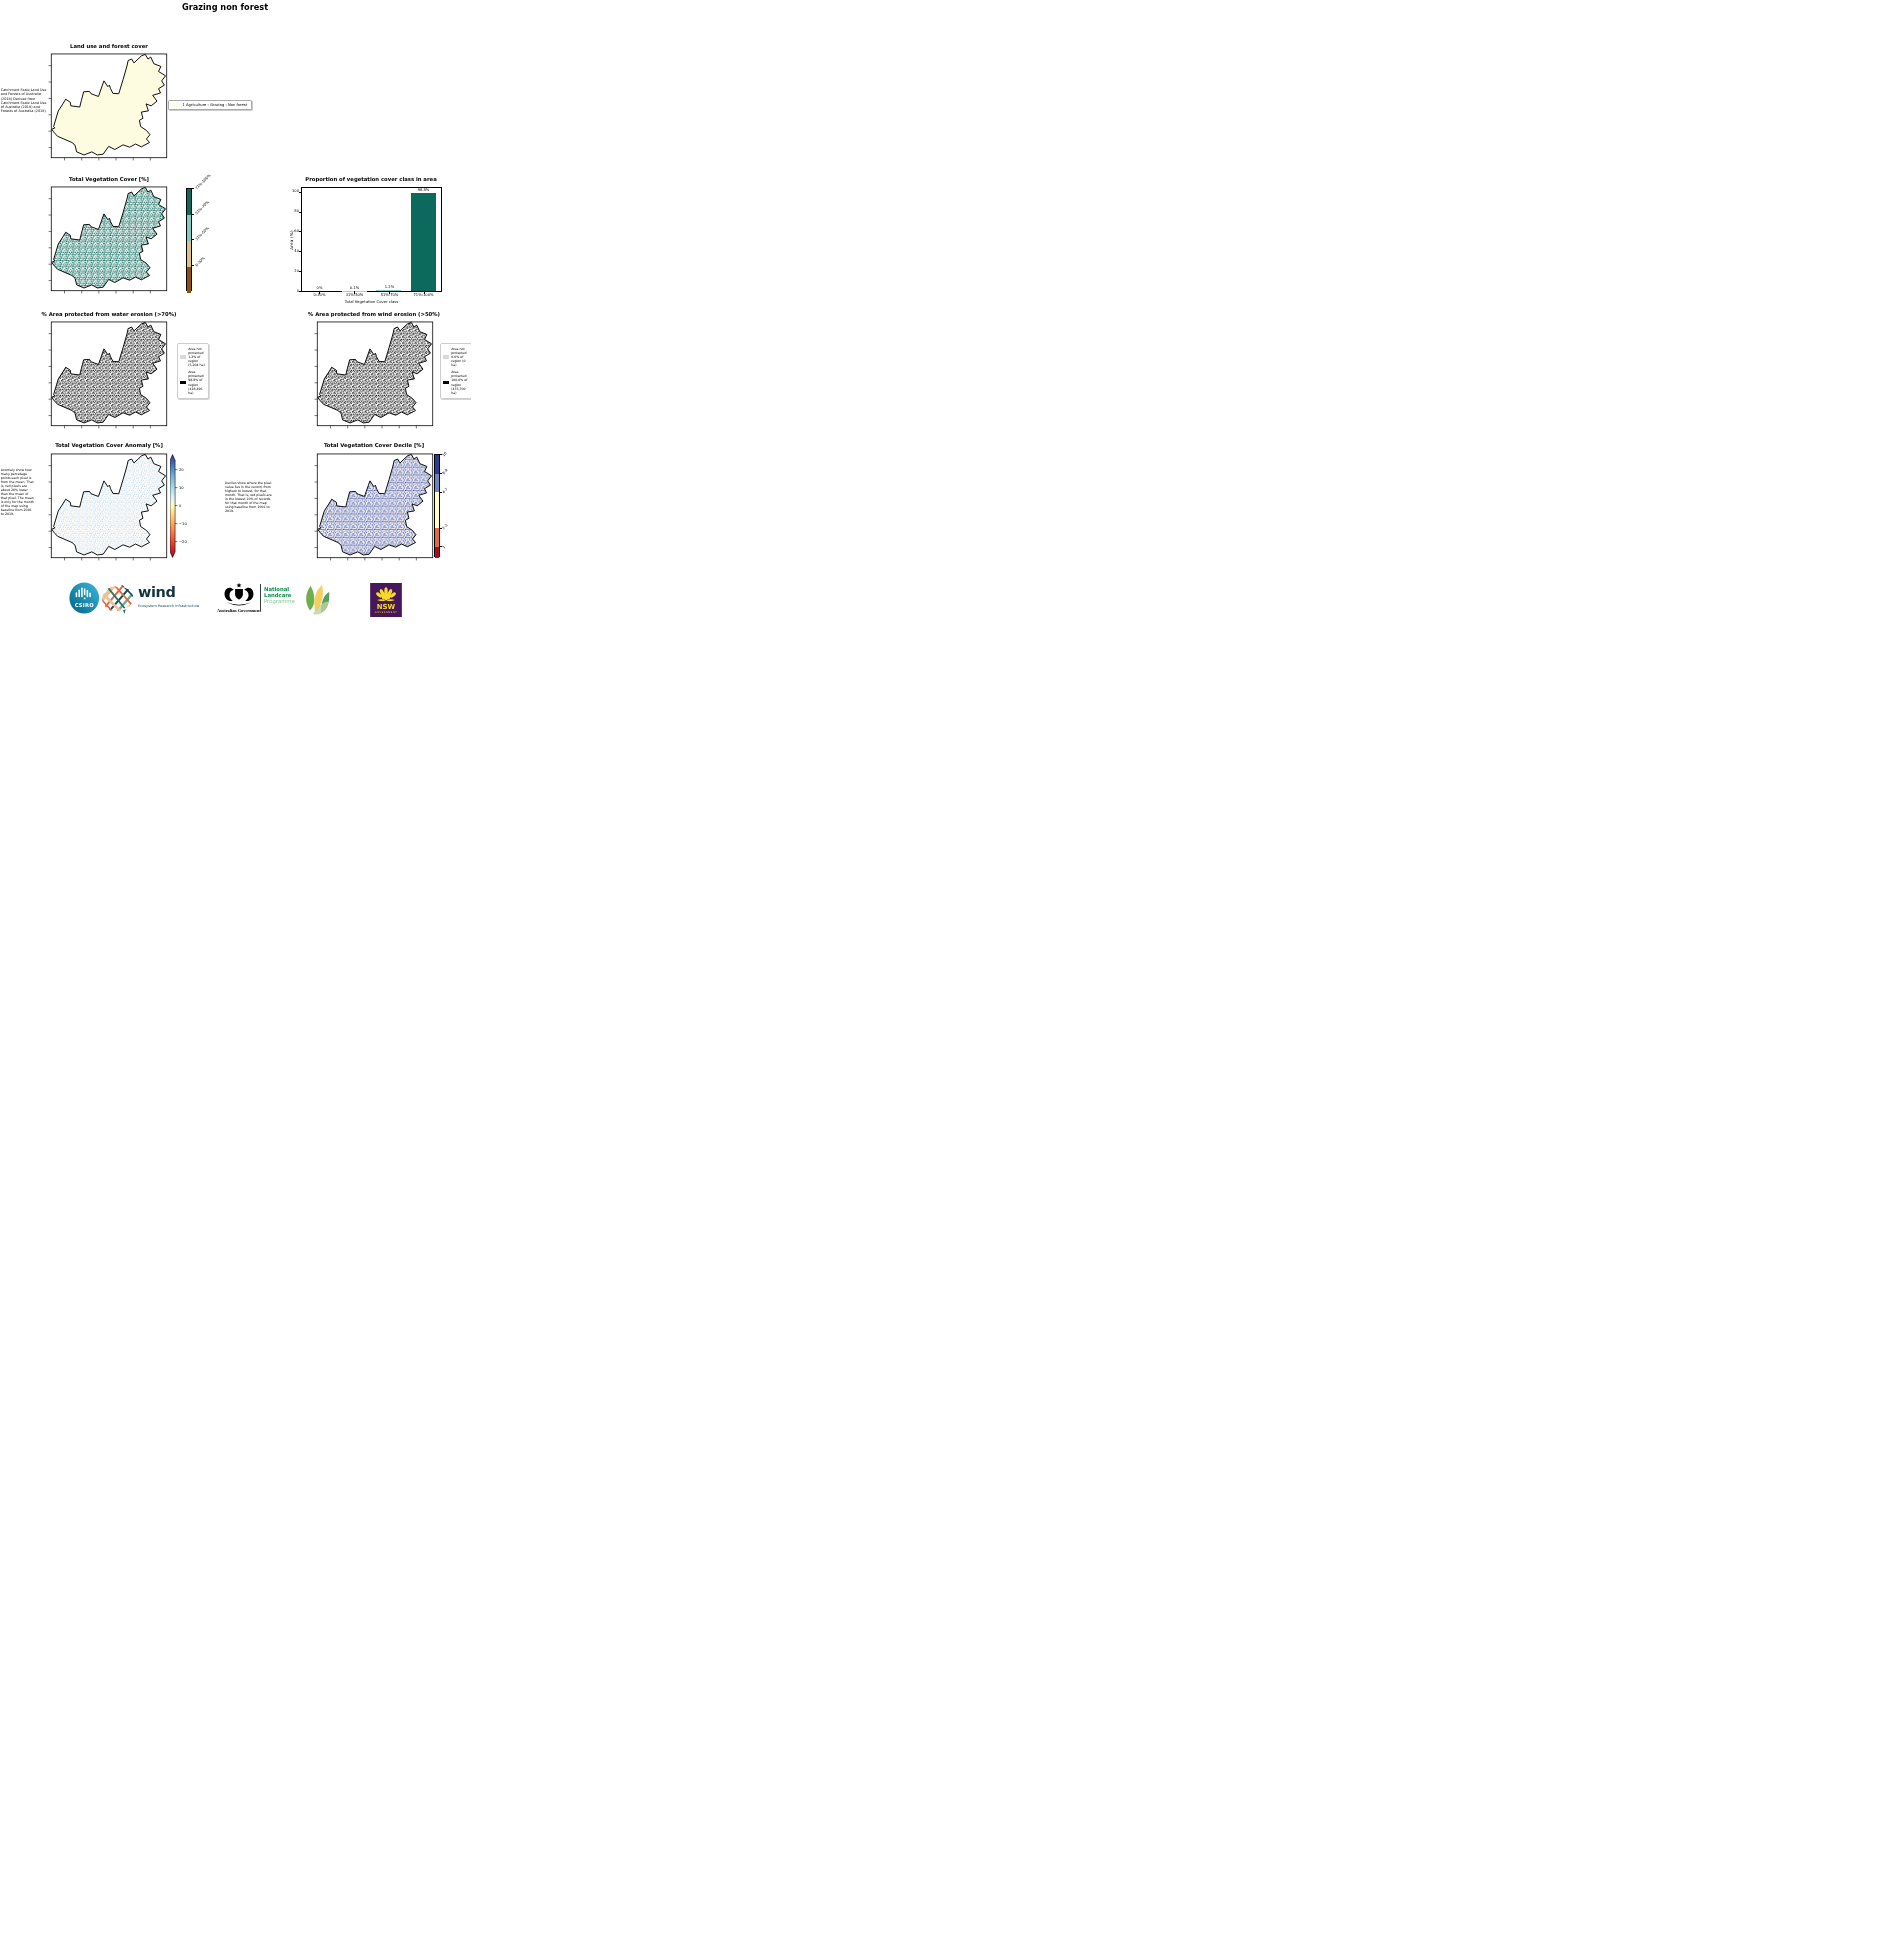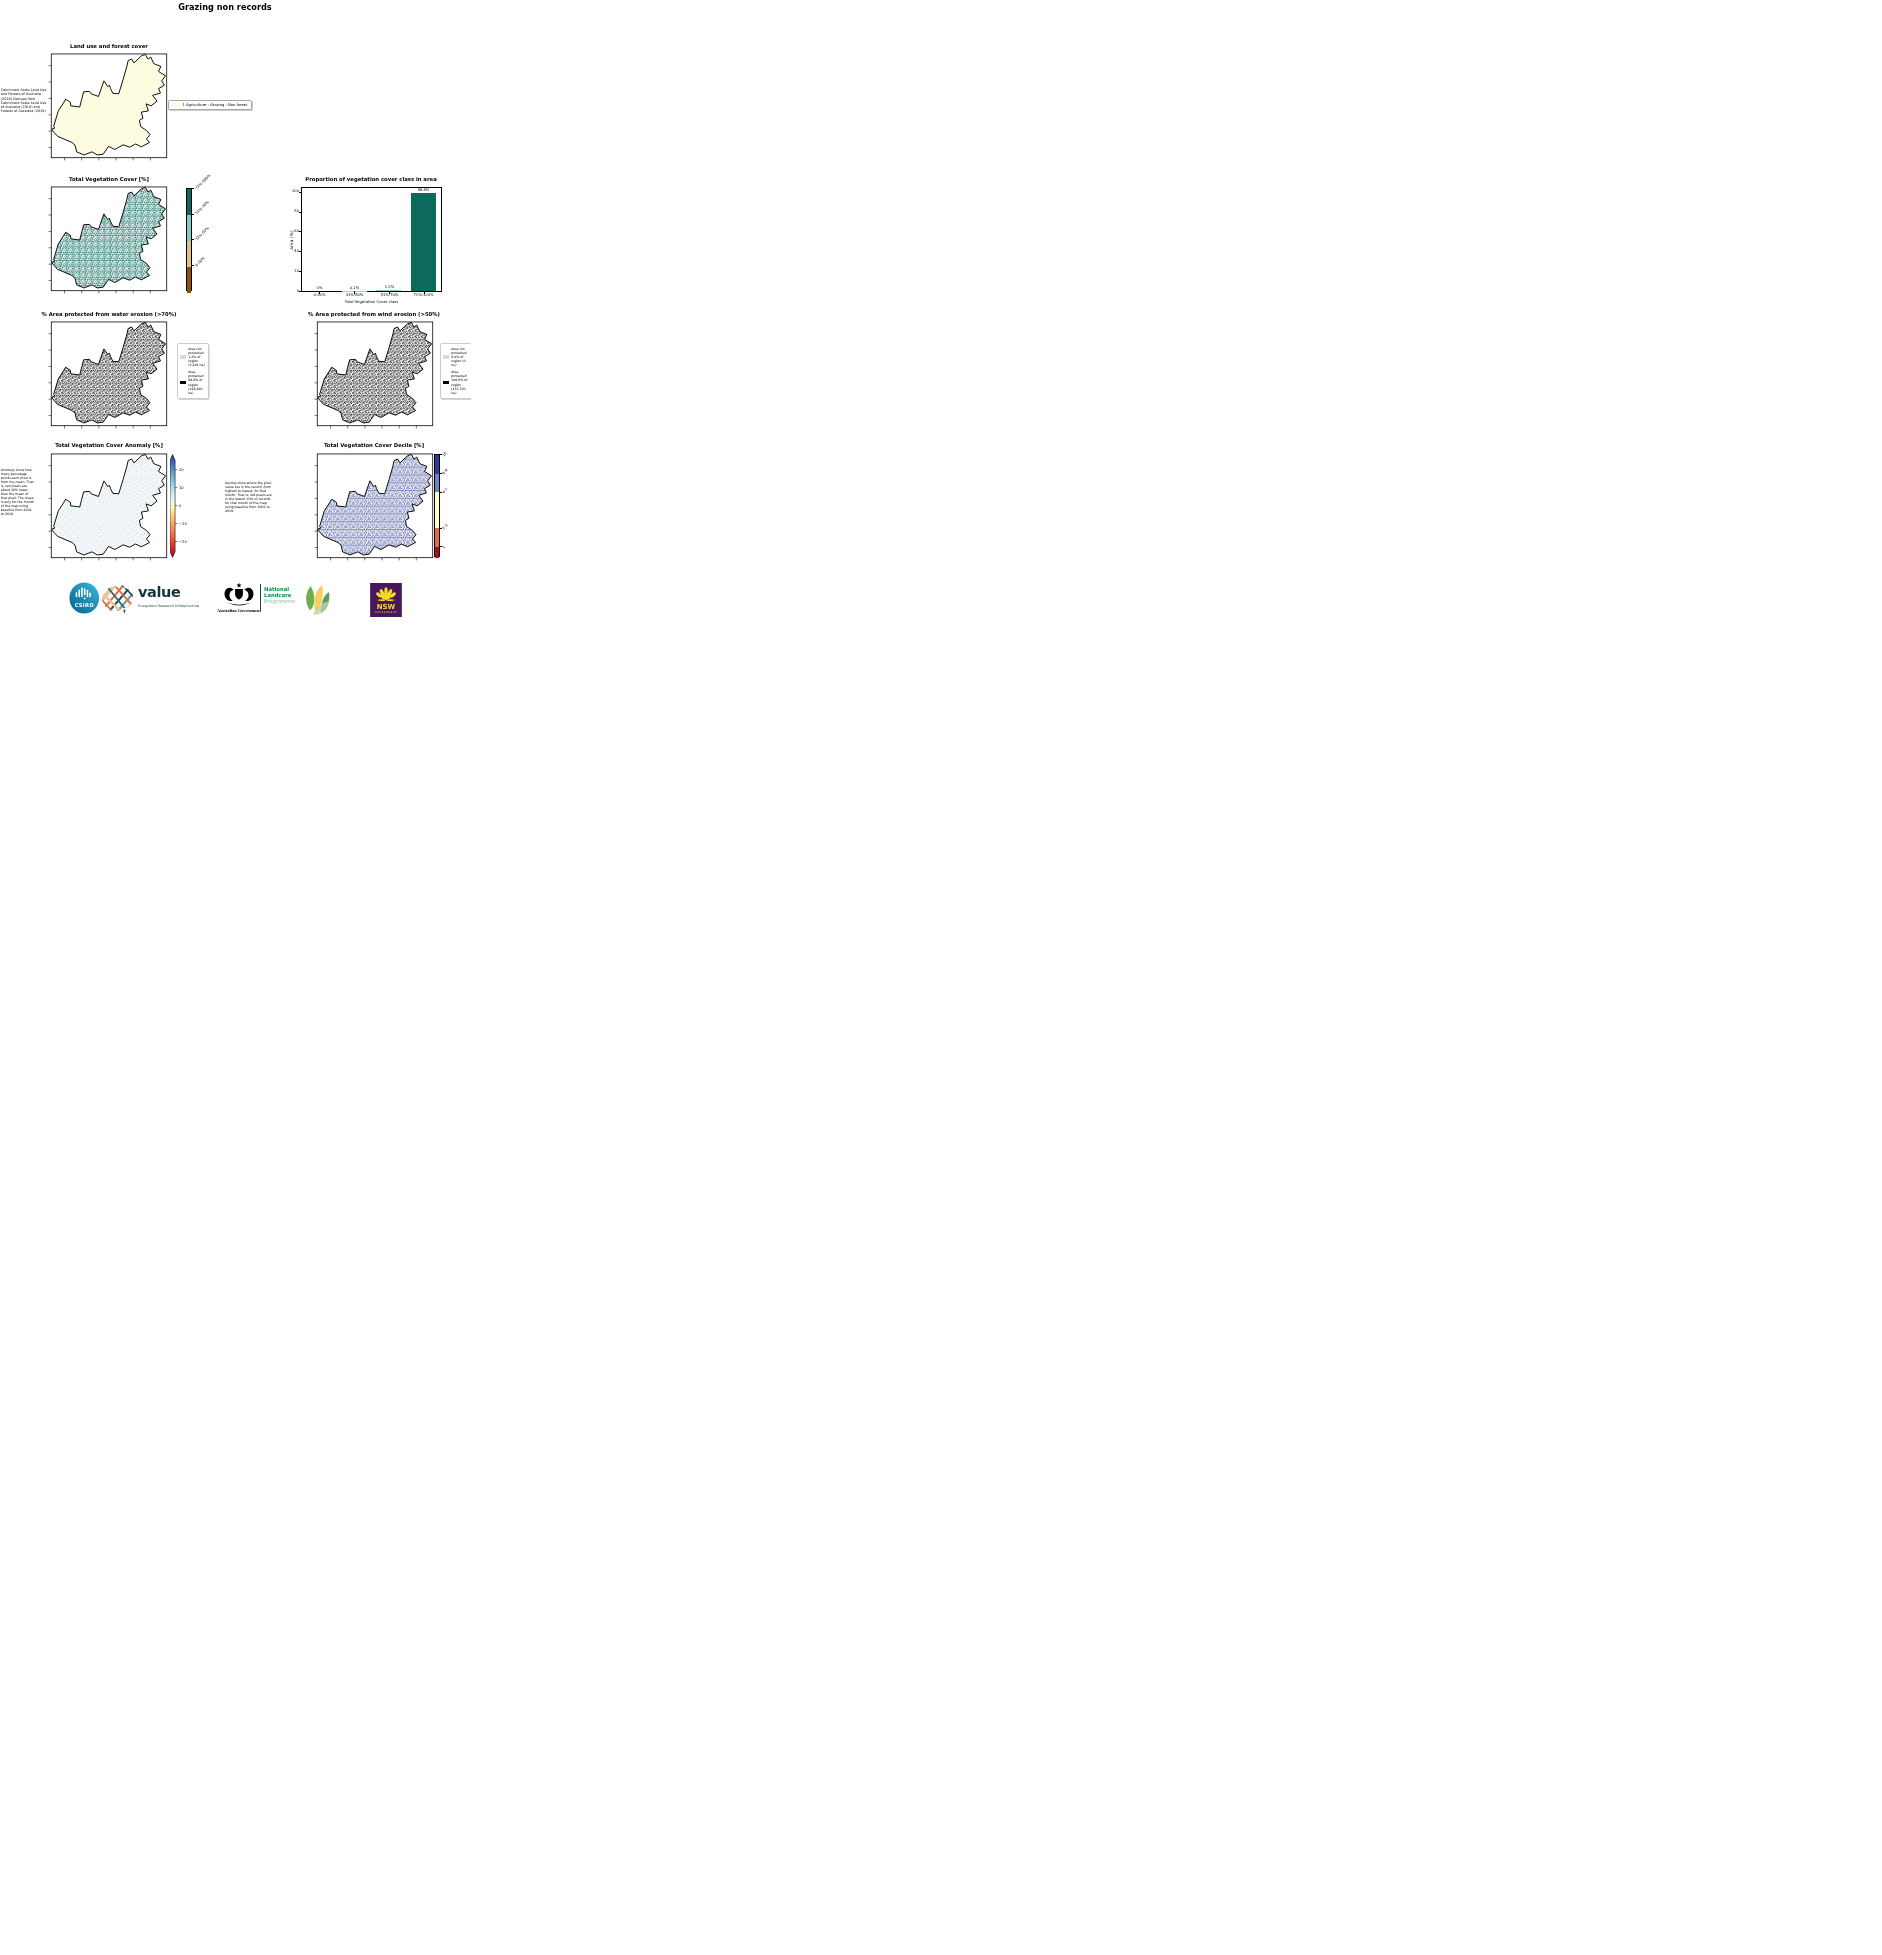--- a/index.html
+++ b/index.html
@@ -169,21 +169,21 @@
         <stop offset="0.5" stop-color="#ffffbf"></stop>
       <stop offset="0.58" stop-color="#e0f3f8"></stop>
         <stop offset="0.68" stop-color="#abd9e9"></stop>
         <stop offset="0.8" stop-color="#74add1"></stop>
       <stop offset="0.9" stop-color="#4575b4"></stop>
         <stop offset="1" stop-color="#313695"></stop>
     </linearGradient>
   </defs>
 </svg>
 
-<div class="abs page-title" style="left:147px;top:2px;width:156px">Grazing non records</div>
+<div class="abs page-title" style="left:147px;top:2px;width:156px">Grazing non forest</div>
 
 <div class="abs ptitle" style="left:31px;top:43px;width:156px">Land use and forest cover</div>
 <div class="abs side-note" style="left:0.8px;top:88px;width:47px">Catchment Scale Land Use and Forests of Australia (2018) Derived from Catchment Scale Land Use of Australia (2018) and Forests of Australia (2018)</div>
 <svg class="abs" style="left:47px;top:52px" width="124" height="110" viewBox="-10 -5 316 282">
   <use href="#mapframe"></use>
     <use href="#mapticks"></use>
   <use href="#region" stroke="#000" stroke-width="2.4" stroke-linejoin="round" fill="#fdfce1"></use>
 </svg>
 <div class="abs lu-legend" style="left:168px;top:100px">
   <span class="lu-swatch" style="background: rgb(253, 252, 225);"></span>
@@ -366,21 +366,21 @@
     <line x1="50" y1="86" x2="102" y2="32" stroke="#f0bf9b" stroke-width="8"></line>
     <line x1="0" y1="20" x2="62" y2="82" stroke="#f0bf9b" stroke-width="7"></line>
     <line x1="14" y1="4" x2="72" y2="76" stroke="#2a7065" stroke-width="4.5"></line>
     <line x1="30" y1="-2" x2="88" y2="64" stroke="#e4693f" stroke-width="4.5"></line>
     <line x1="46" y1="-6" x2="98" y2="48" stroke="#144b55" stroke-width="4"></line>
     <line x1="2" y1="40" x2="44" y2="86" stroke="#e4693f" stroke-width="4"></line>
     <line x1="60" y1="-8" x2="100" y2="36" stroke="#76aa9b" stroke-width="4"></line>
   </g>
   <path d="M58,70 L65,67 L63,78 Z" fill="#2a7065"></path>
 </svg>
-<div class="abs tern-word" style="left:138px;top:585px">value</div>
+<div class="abs tern-word" style="left:138px;top:585px">wind</div>
 <div class="abs tern-sub" style="left:138px;top:604px">Ecosystem Research Infrastructure</div>
 
 <svg class="abs" style="left:221px;top:582px" width="36" height="25" viewBox="0 0 92 64">
   <g fill="#000">
     <path d="M46,2 l1.8,4.2 4.6,0.4 -3.5,3 1.1,4.5 -4,-2.4 -4,2.4 1.1,-4.5 -3.5,-3 4.6,-0.4 Z"></path>
     <path d="M36,18 h20 v14 c0,8 -10,13 -10,13 c0,0 -10,-5 -10,-13 Z"></path>
     <path d="M33,20 C20,8 8,18 9,32 C10,44 20,51 30,48 C24,44 20,38 22,30 C24,24 28,21 33,20 Z"></path>
     <path d="M59,20 C72,8 84,18 83,32 C82,44 72,51 62,48 C68,44 72,38 70,30 C68,24 64,21 59,20 Z"></path>
     <path d="M14,52 Q46,64 78,52 Q62,60 46,60 Q30,60 14,52 Z"></path>
   </g>

